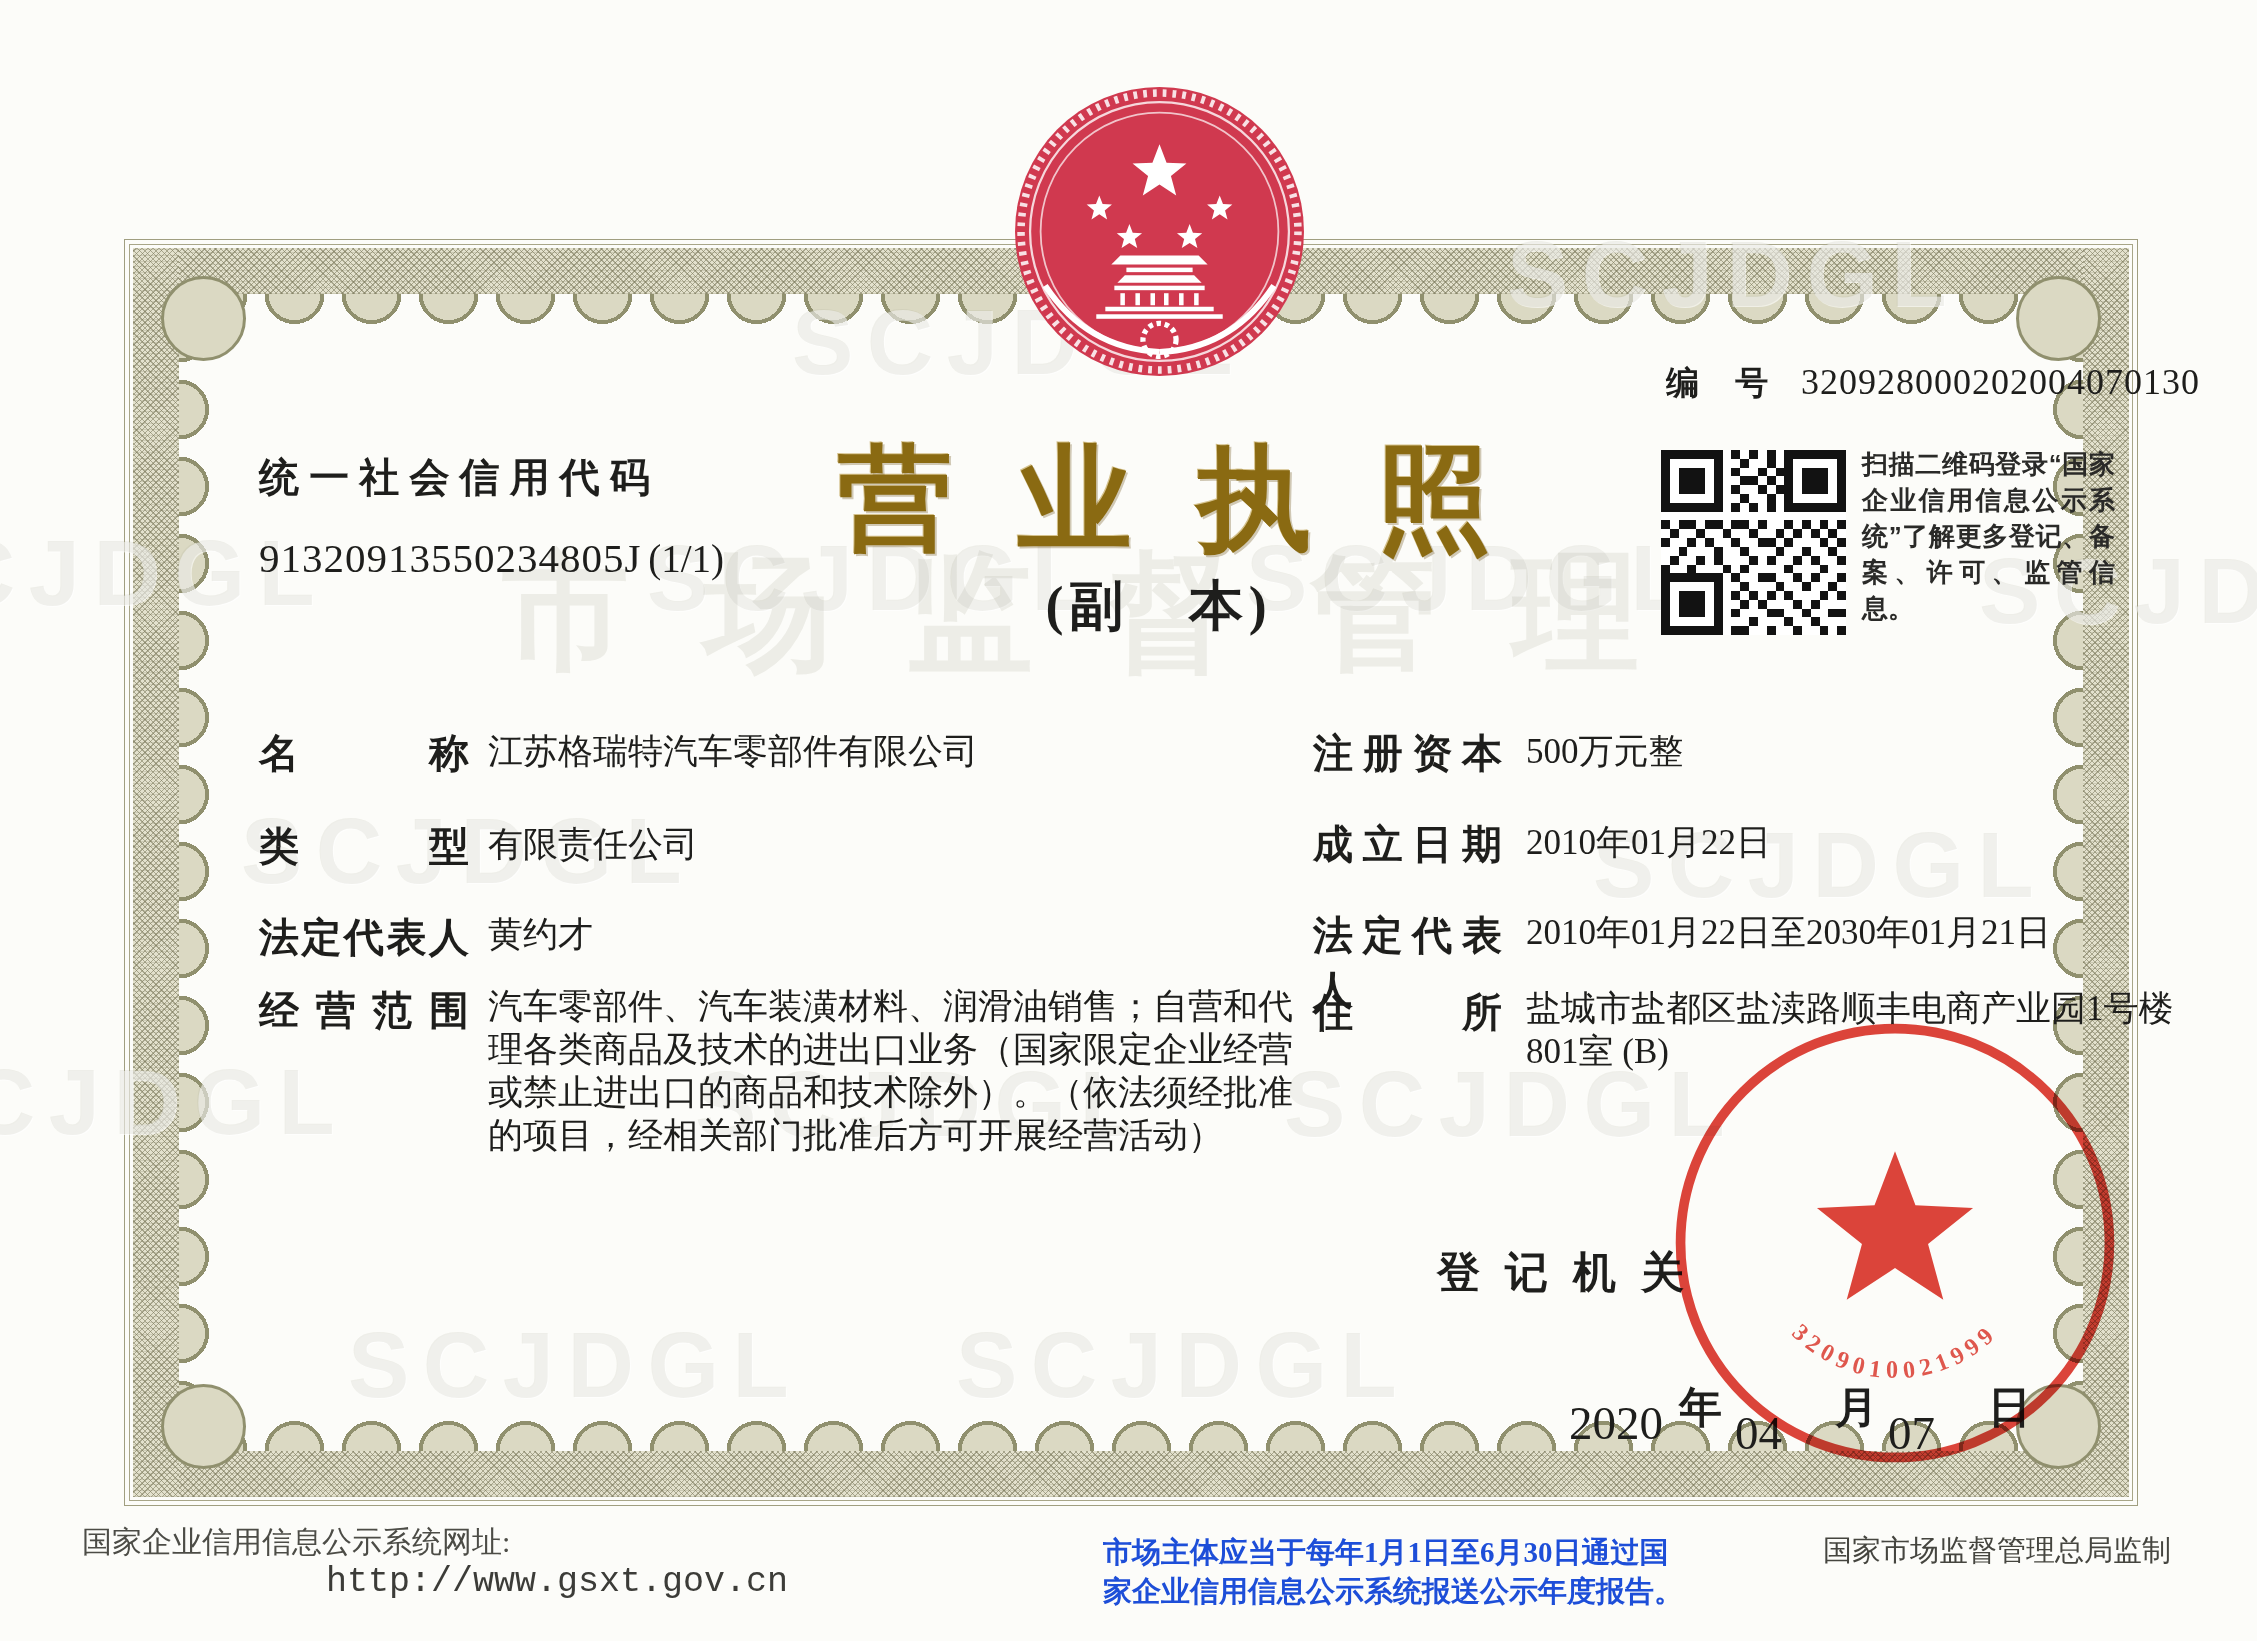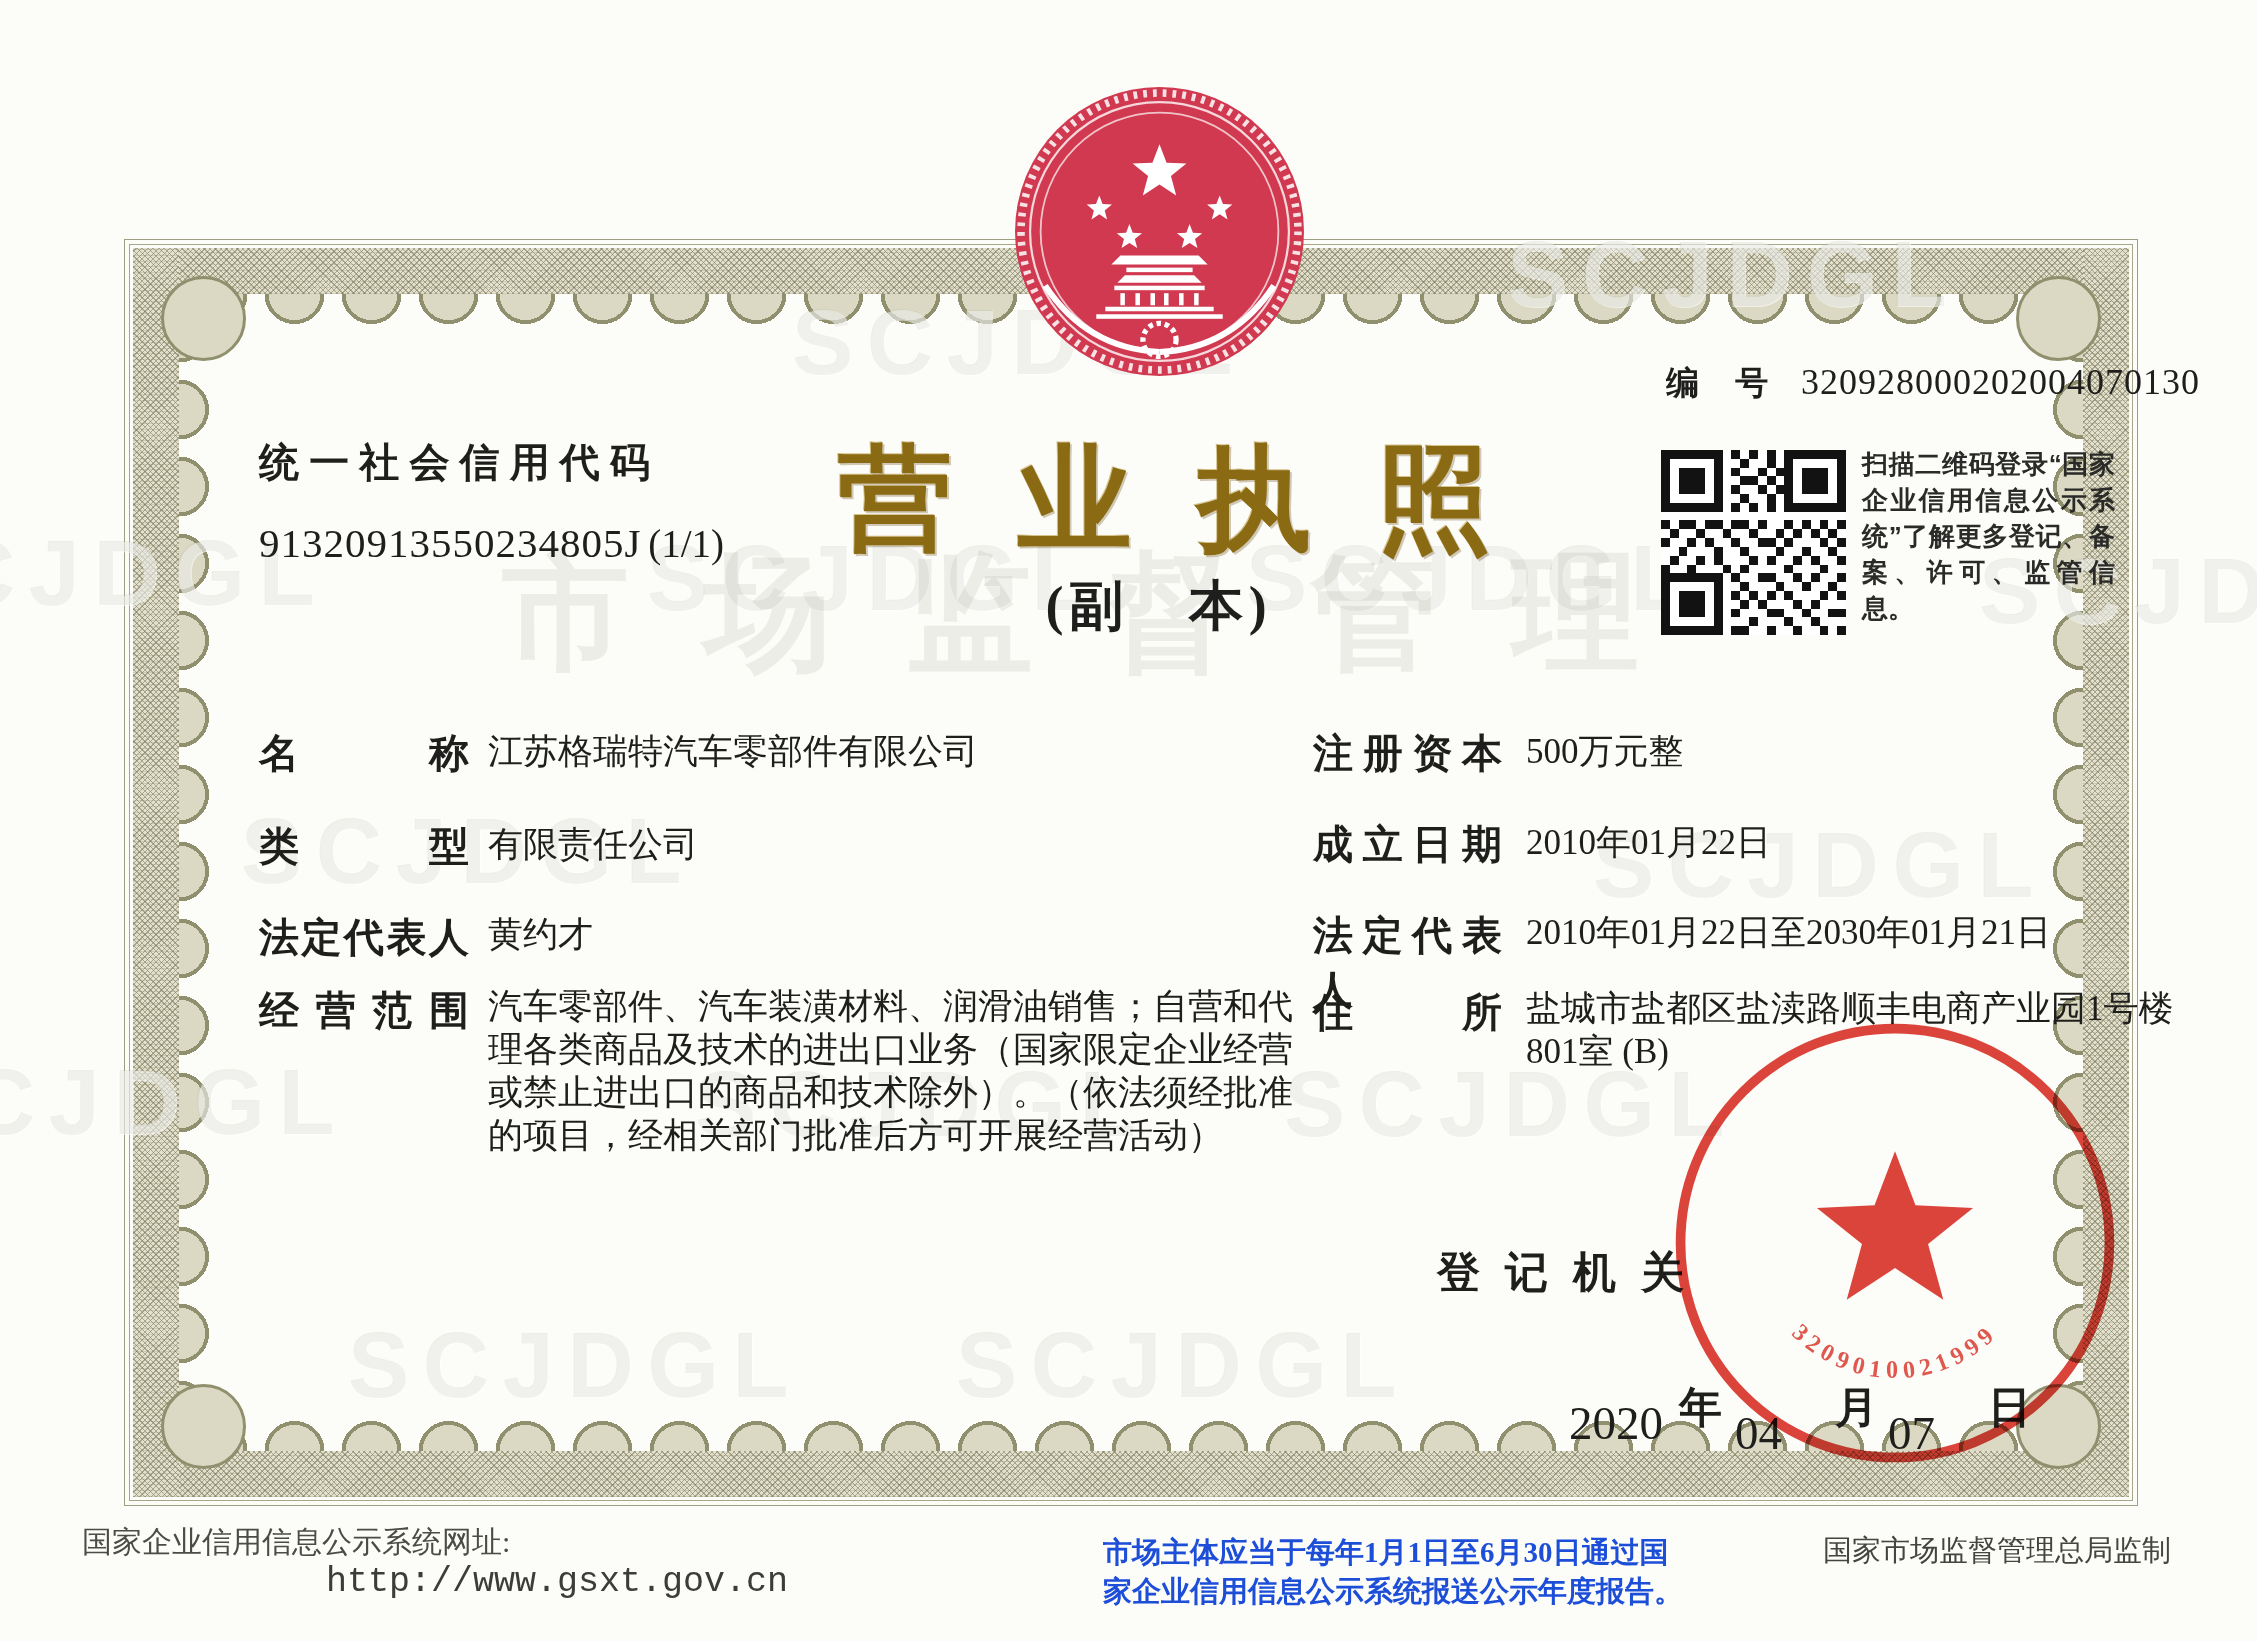--- a/index.html
+++ b/index.html
@@ -60,21 +60,21 @@
 
   
   .emblem{position:absolute;left:1009px;top:81px;width:301px;height:301px;z-index:4;}
   .seal{position:absolute;left:1668px;top:1016px;width:454px;height:454px;z-index:6;mix-blend-mode:multiply;opacity:0.93;}
   .seal text{font-family:"Liberation Serif",serif;font-weight:600;}
 
   
   .serial-row{left:1666px;top:361px;z-index:5;display:flex;align-items:baseline;gap:19.3px;}
   .serial-label{font-family:"Liberation Sans",sans-serif;font-weight:600;font-size:33px;letter-spacing:13.5px;}
   .serial-number{font-size:36px;letter-spacing:1px;}
-  .credit-block{left:259px;top:435px;width:465px;z-index:5;}
+  .credit-block{left:259px;top:450px;width:465px;z-index:5;}
   .credit-label{font-family:"Liberation Sans",sans-serif;font-weight:600;font-size:40px;
     width:391px;text-align:justify;text-align-last:justify;text-justify:inter-character;}
   .credit-line{margin-top:29px;display:flex;justify-content:space-between;align-items:baseline;}
   .credit-code{font-size:41px;letter-spacing:1px;}
   .page-index{font-size:39px;}
   .title{
     left:838px;top:423px;width:653px;z-index:5;
     font-family:"Liberation Sans",sans-serif;font-weight:700;font-size:114px;
     color:#8a6a12;text-align:justify;text-align-last:justify;text-justify:inter-character;
     text-shadow:1.9px 1.9px 0 rgba(94,64,4,0.28), -1px -1px 0 rgba(180,146,52,0.55);

